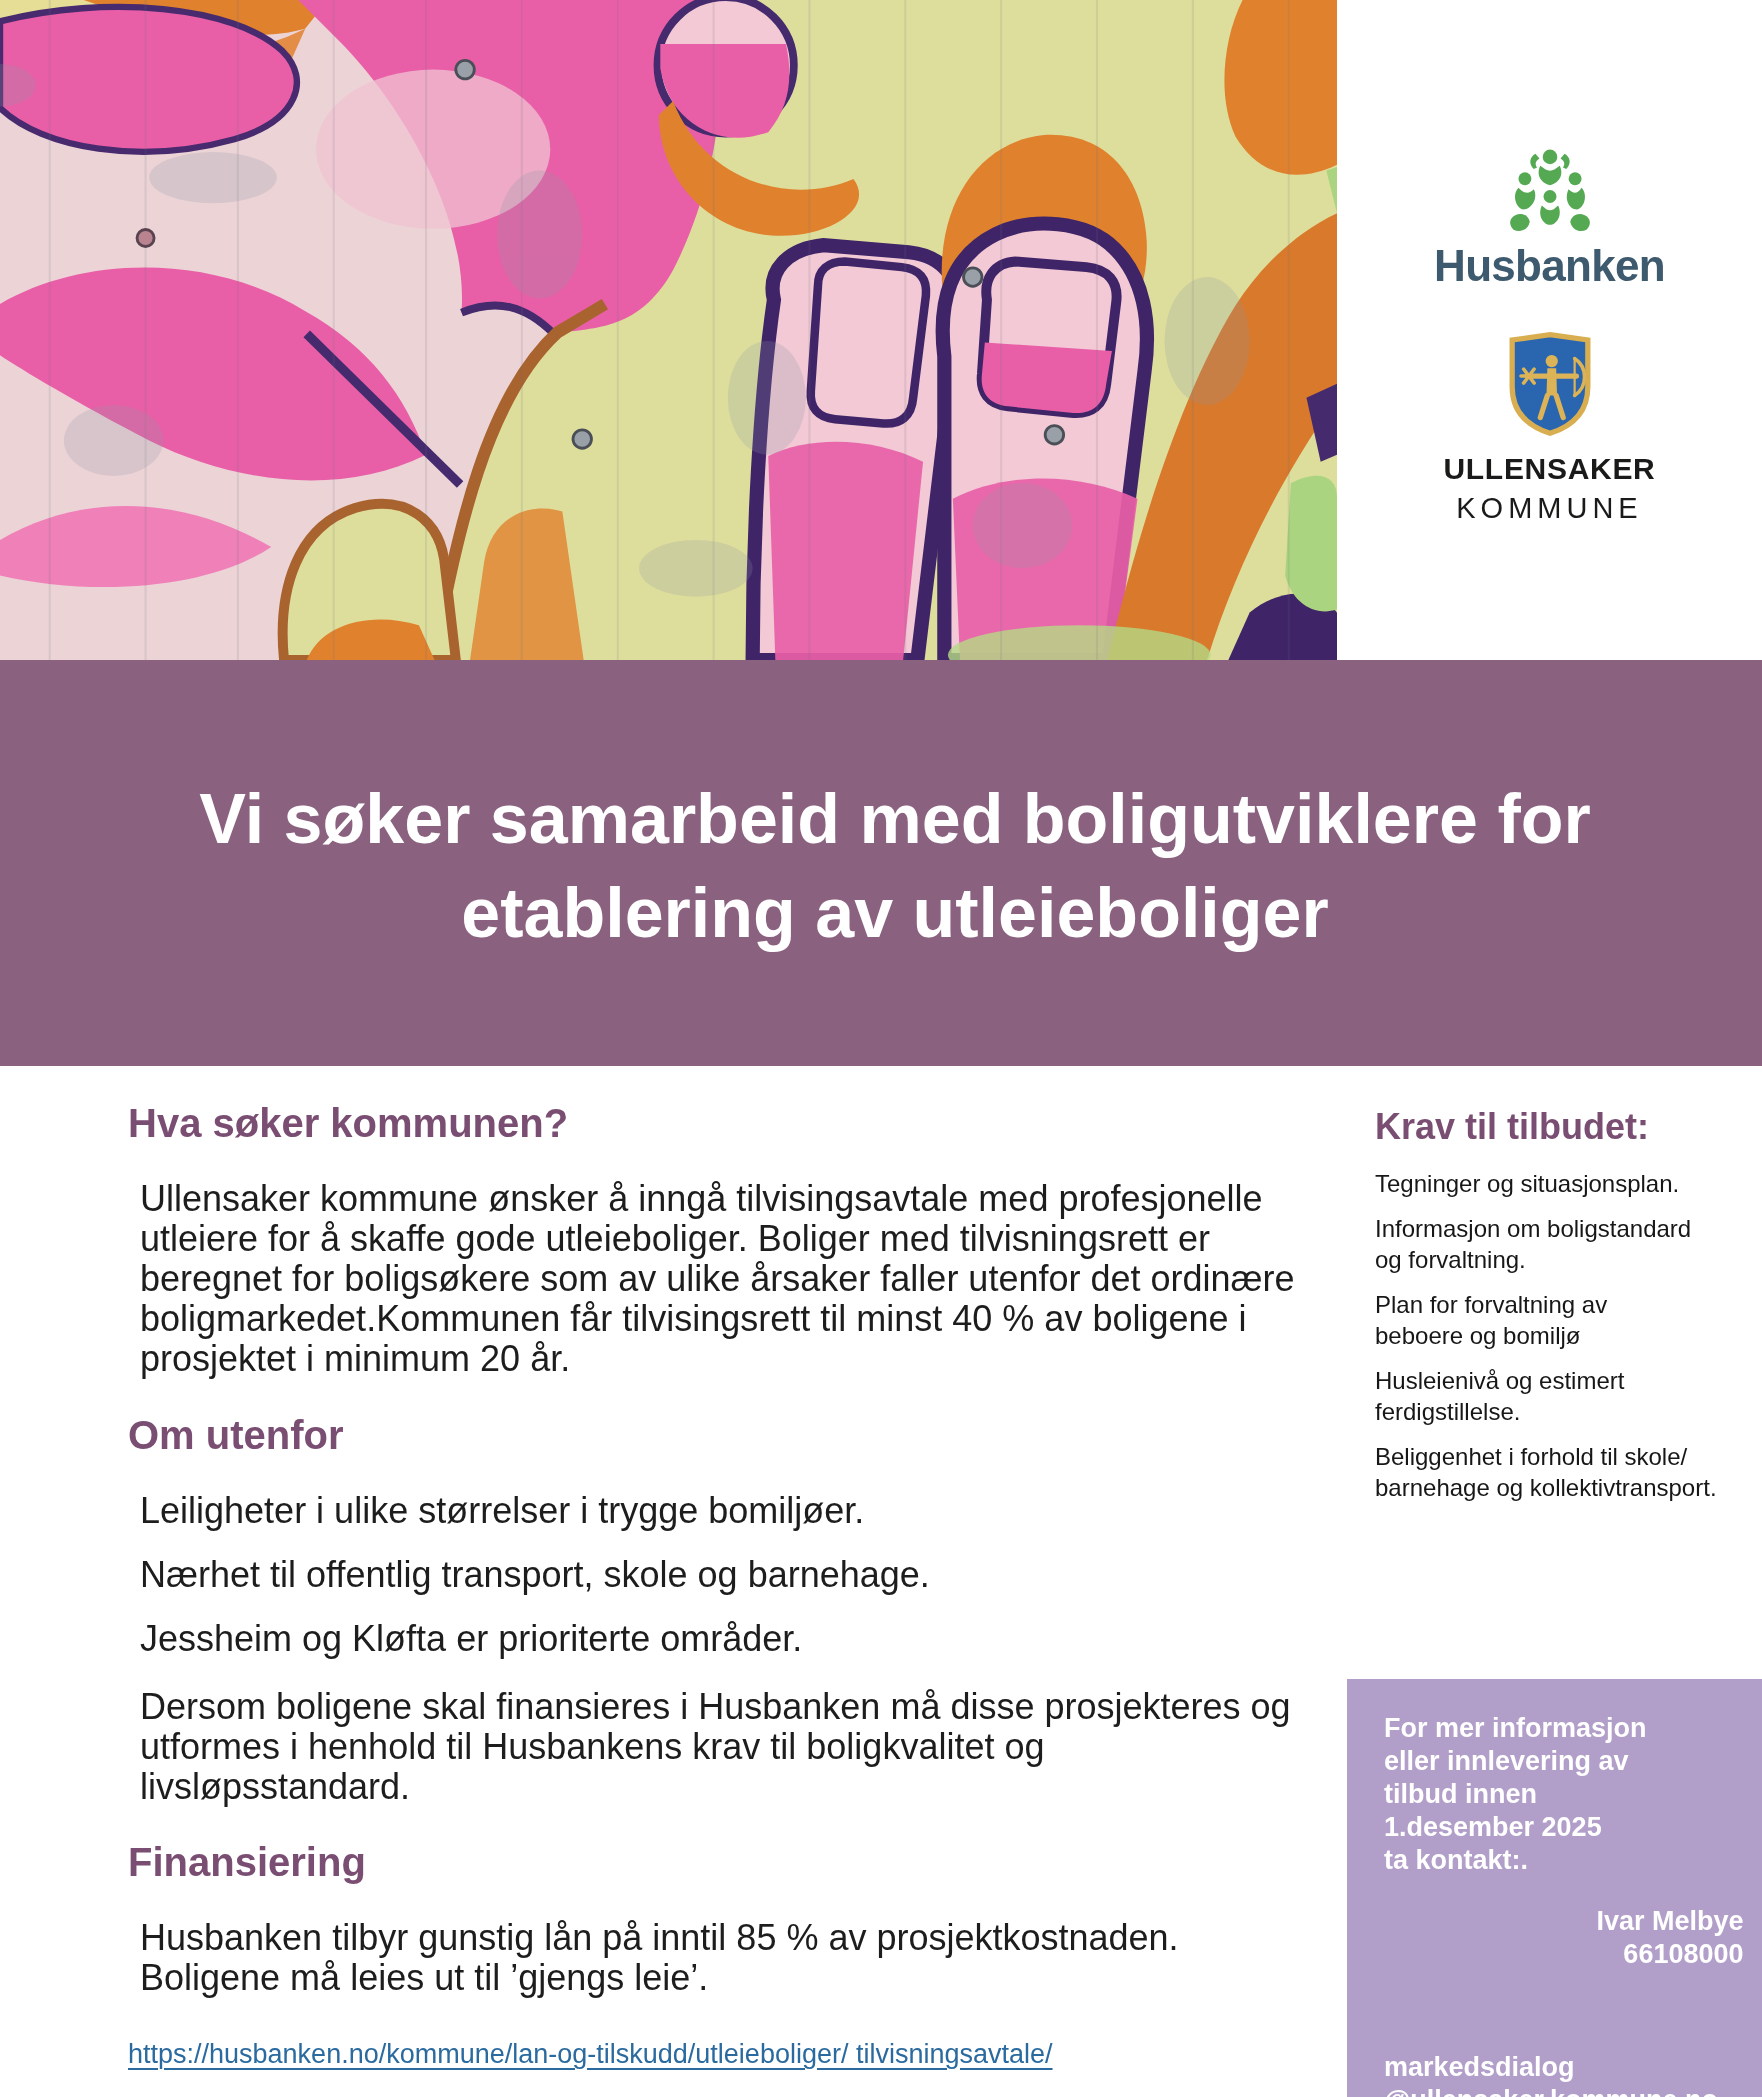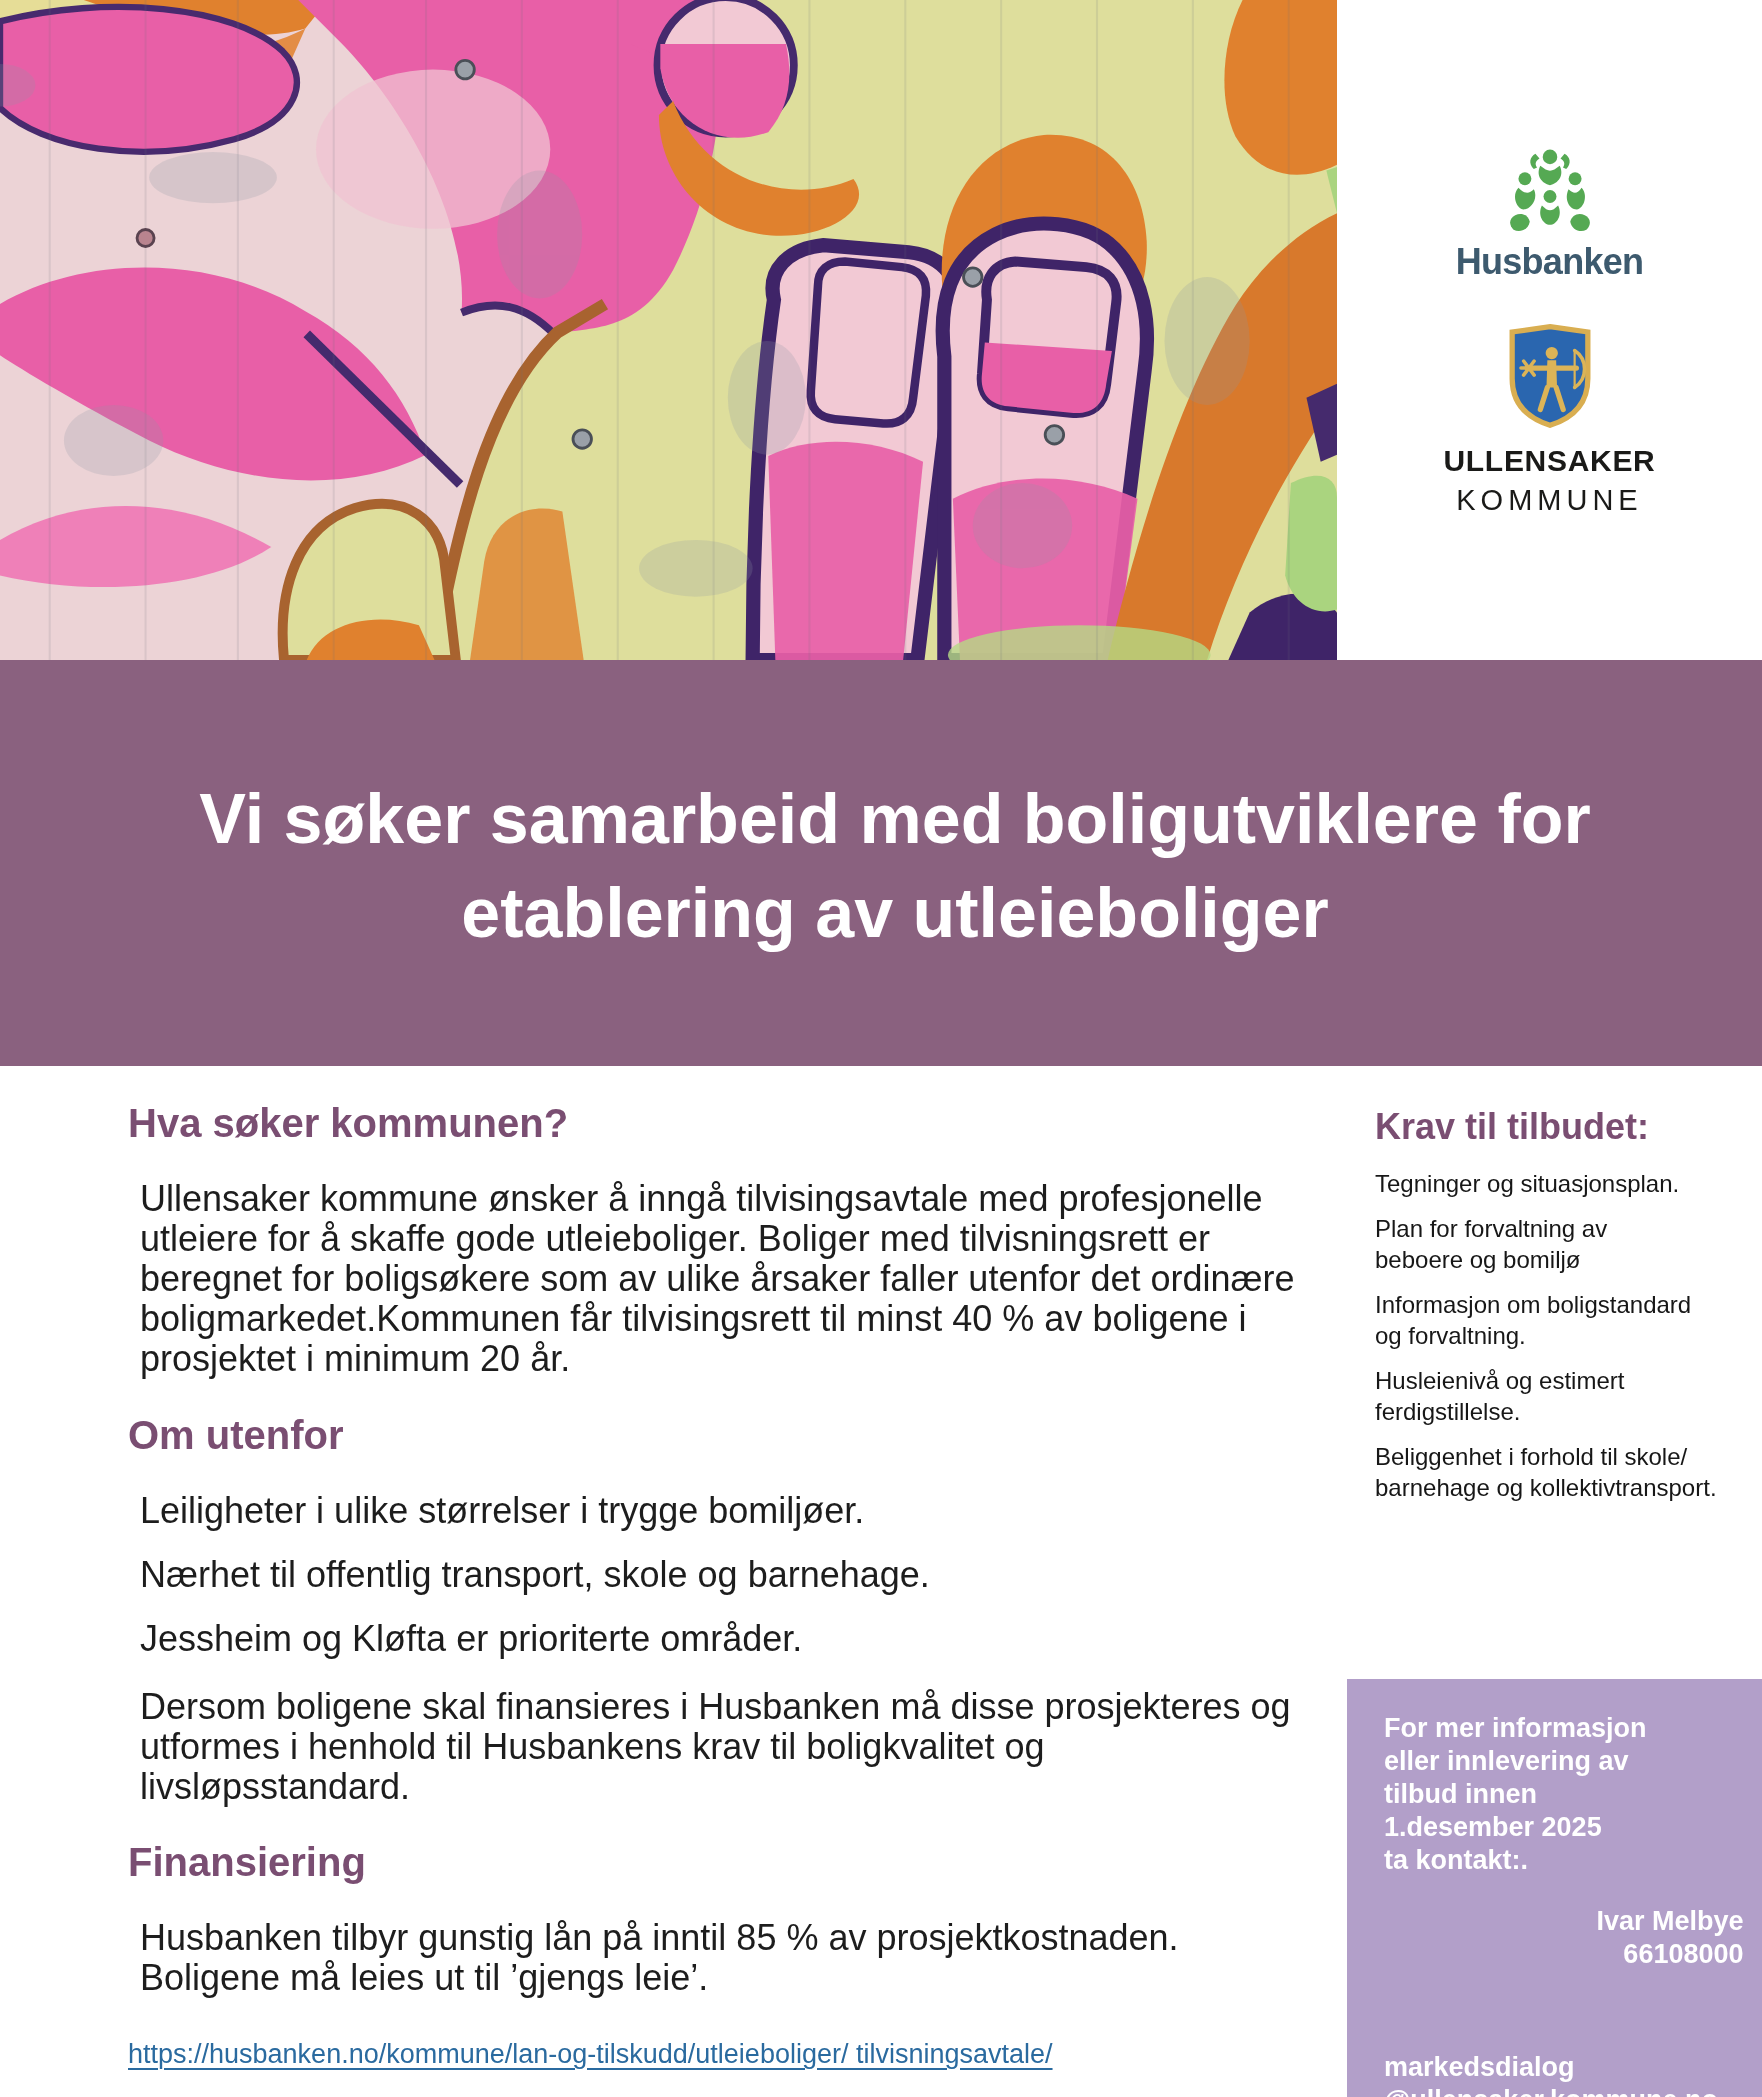--- a/index.html
+++ b/index.html
@@ -25,21 +25,21 @@
   
   .hero{position:absolute;left:0;top:0;width:1762px;height:660px;}
   .graffiti{position:absolute;left:0;top:0;width:1337px;height:660px;display:block;}
   .logo-panel{
     position:absolute;left:1337px;top:0;width:425px;height:660px;
     background:#fff;text-align:center;
   }
   .husbanken-block{margin-top:148px;}
   .husbanken-block svg{display:block;margin:0 auto;}
   .husbanken-wordmark{
-    margin-top:4.3px;font-size:36px;font-weight:700;letter-spacing:-0.7px;
+    margin-top:4.3px;font-size:44px;font-weight:700;letter-spacing:-0.7px;
     color:var(--husbanken-text);
   }
   .ullensaker-block{margin-top:41px;}
   .ullensaker-block svg{display:block;margin:0 auto;}
   .ullensaker-name{
     margin-top:15.6px;font-size:30px;font-weight:700;letter-spacing:0.7px;color:#1a1a18;
   }
   .ullensaker-sub{
     margin-top:5.7px;font-size:29px;font-weight:400;letter-spacing:5px;color:#1a1a18;
   }
@@ -259,24 +259,24 @@
 Boligene må leies ut til ’gjengs leie’.</p>
 
     <div class="link-row">
       <a href="#">https://husbanken.no/kommune/lan-og-tilskudd/utleieboliger/ tilvisningsavtale/</a>
     </div>
   </div>
 
   <div class="aside">
     <h3>Krav til tilbudet:</h3>
     <p class="req-item">Tegninger og situasjonsplan.</p>
+    <p class="req-item">Informasjon om boligstandard
+ og forvaltning.</p>
     <p class="req-item">Plan for forvaltning av
 beboere og bomiljø</p>
-    <p class="req-item">Informasjon om boligstandard
- og forvaltning.</p>
     <p class="req-item">Husleienivå og estimert
 ferdigstillelse.</p>
     <p class="req-item">Beliggenhet i forhold til skole/
 barnehage og kollektivtransport.</p>
   </div>
 
   <div class="contact-box">
     <div class="intro">For mer informasjon
 eller innlevering av
 tilbud innen

